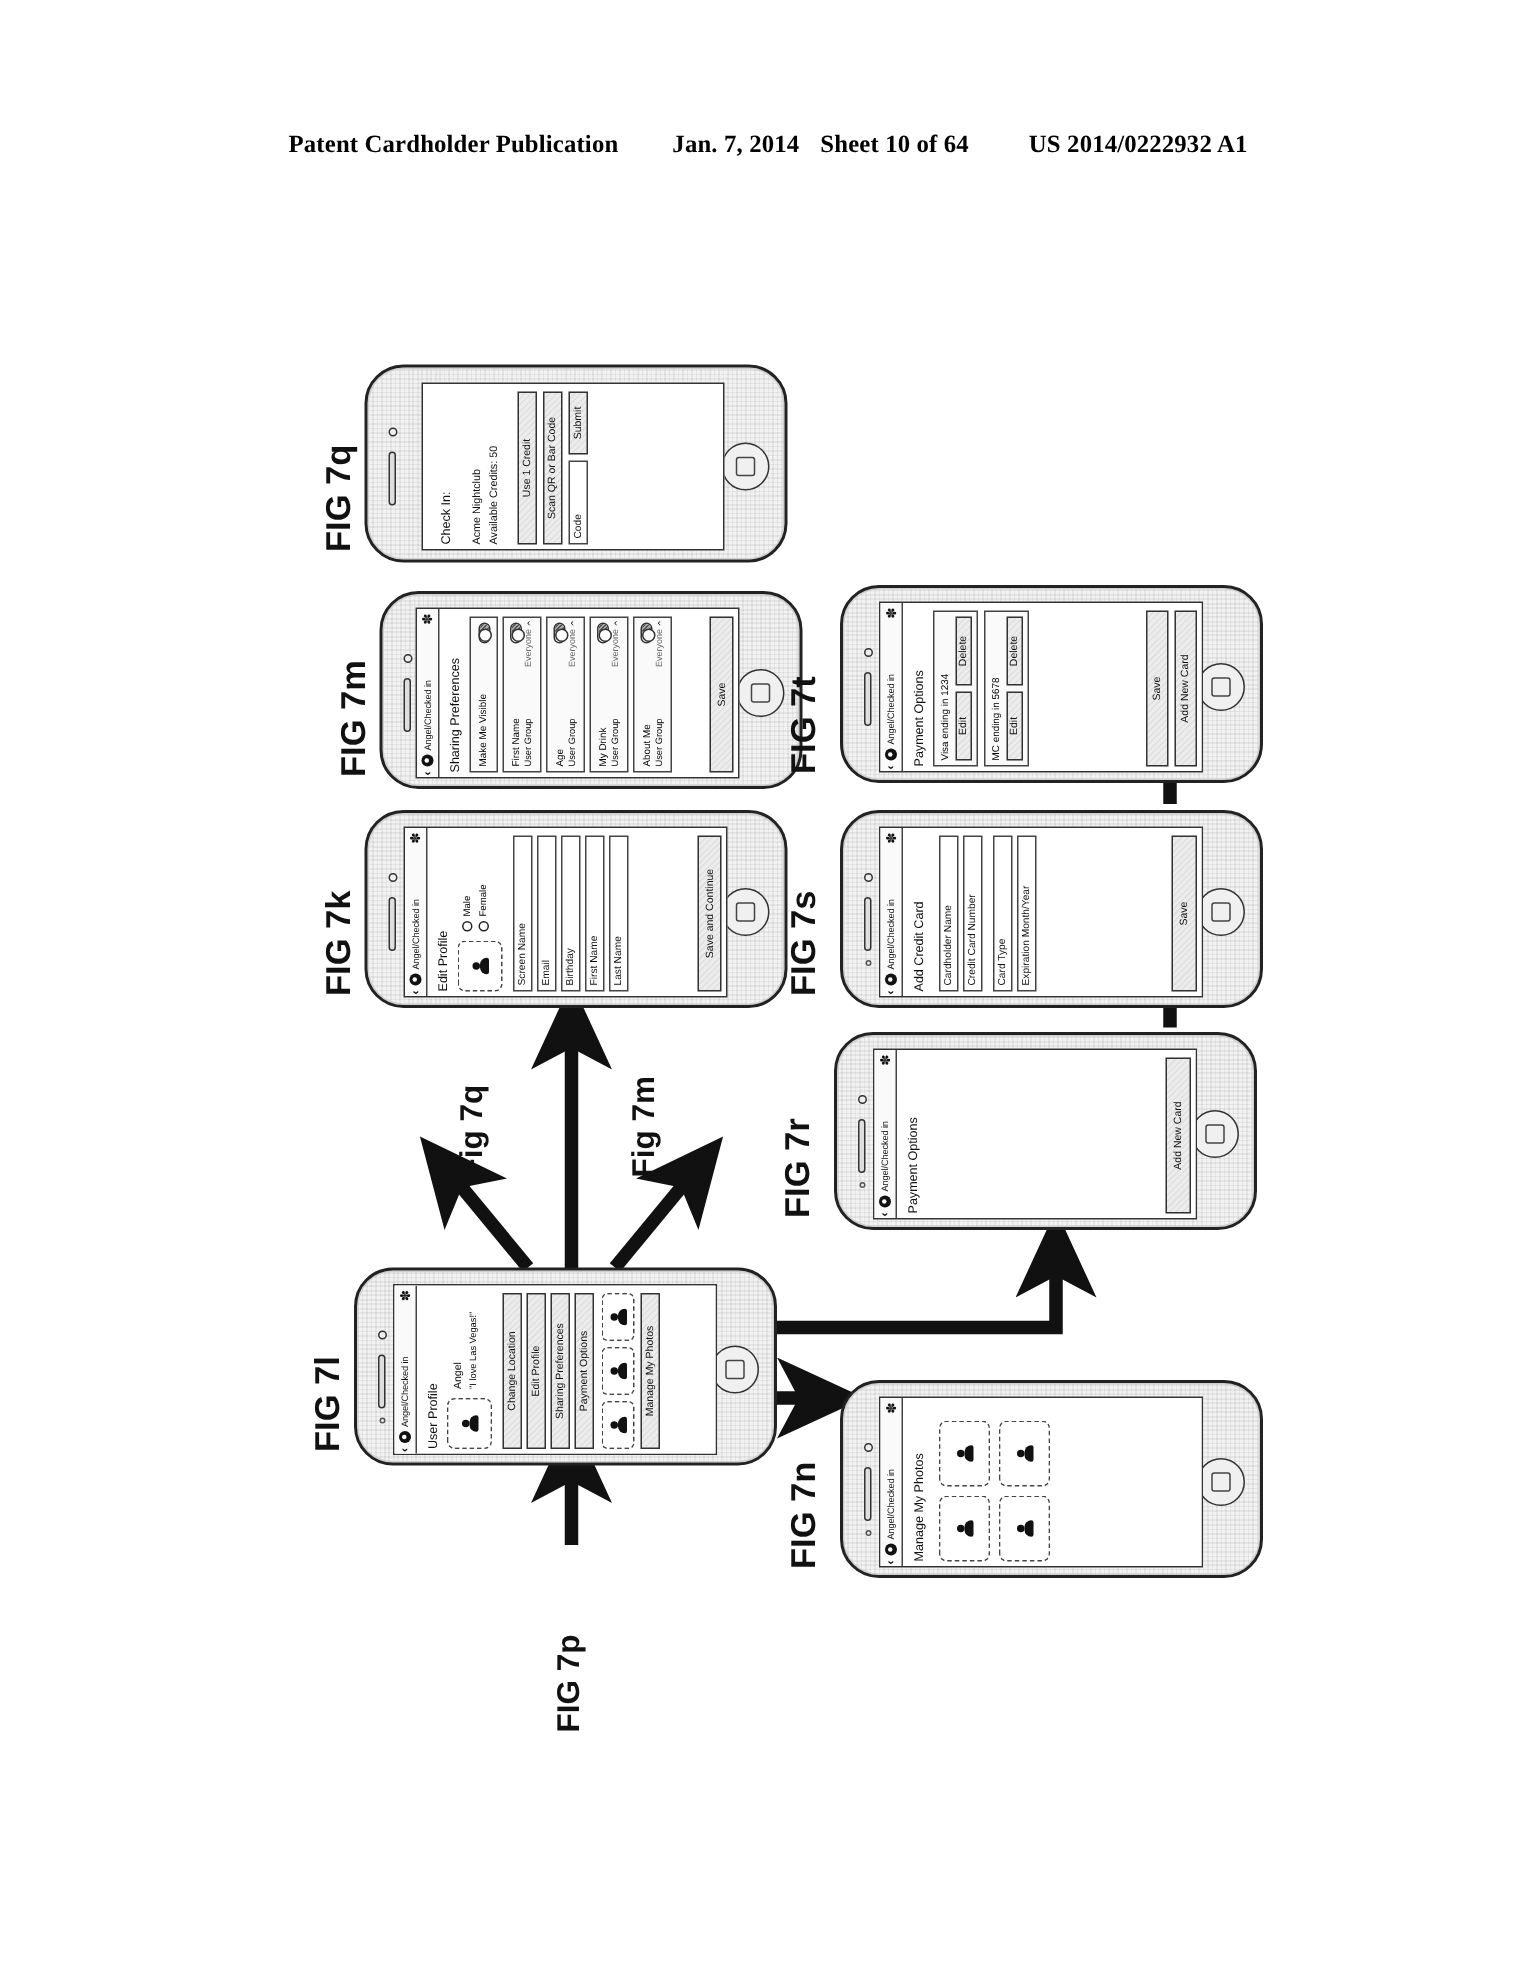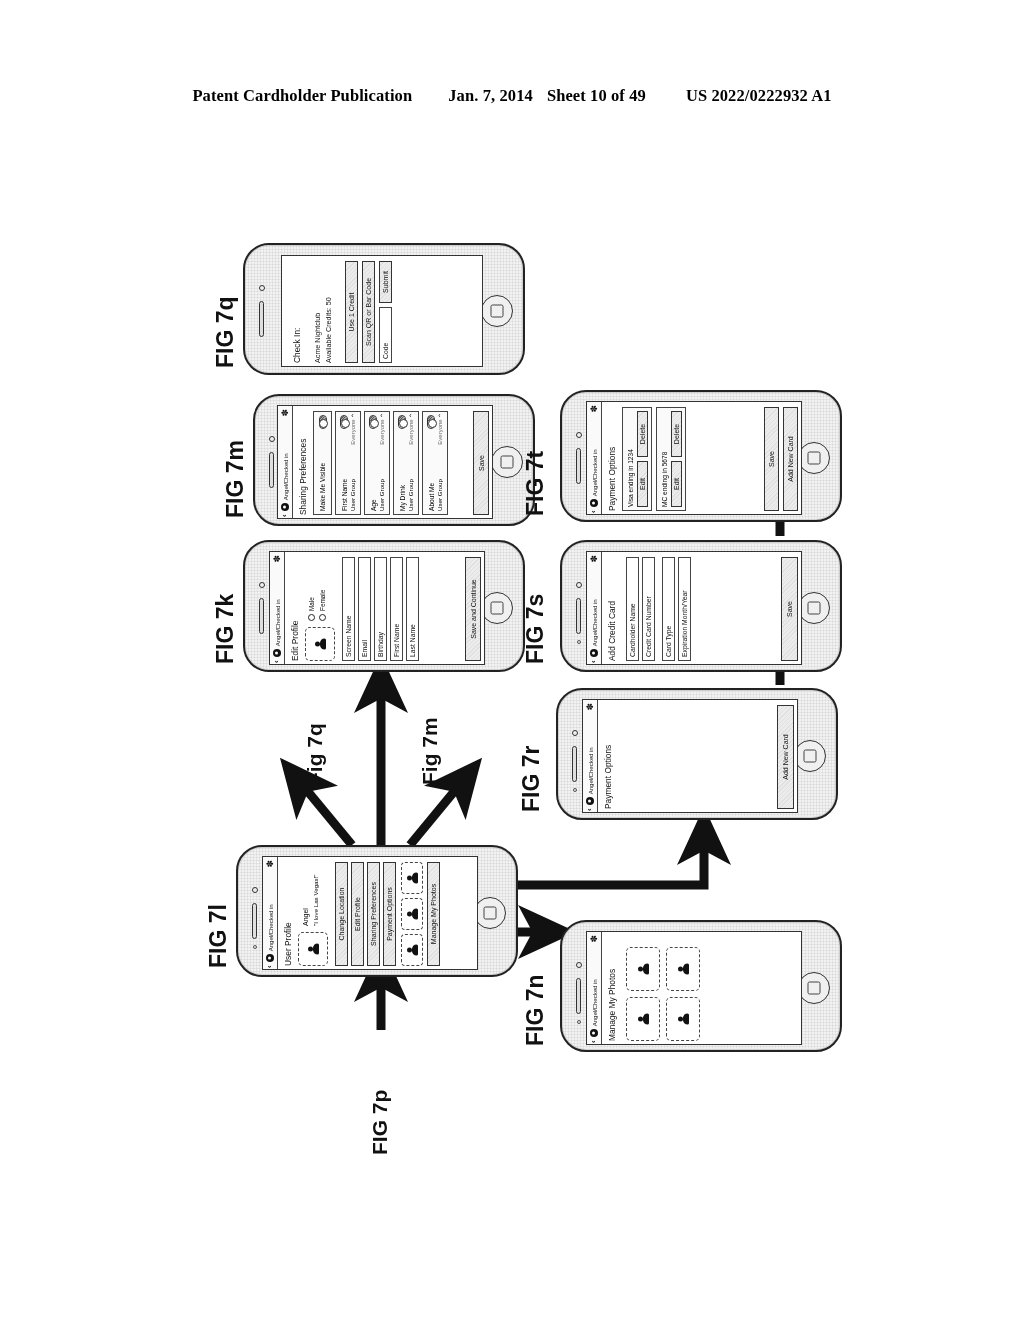--- a/index.html
+++ b/index.html
@@ -181,23 +181,23 @@
   svg.flow { position:absolute; left:0; top:0; width:1024px; height:1320px; pointer-events:none; }
 </style>
 </head>
 <body>
 
 <div class="pub-header">
   <span class="seg">Patent Cardholder Publication</span>
   <span class="sp-lg"></span>
   <span class="seg">Jan. 7, 2014</span>
   <span class="sp-md"></span>
-  <span class="seg">Sheet 10 of 49</span>
+  <span class="seg">Sheet 10 of 64</span>
   <span class="sp-xl"></span>
-  <span class="seg">US 2022/0222932 A1</span>
+  <span class="seg">US 2014/0222932 A1</span>
 </div>
 
 <div id="canvas">
 
   <svg class="flow" viewBox="0 0 1024 1320">
     <defs>
       <marker id="ah" markerWidth="7" markerHeight="7" refX="3.0" refY="3" orient="auto">
         <path d="M0,0 L6.5,3 L0,6 L1.6,3 Z" fill="#111"></path>
       </marker>
     </defs>

